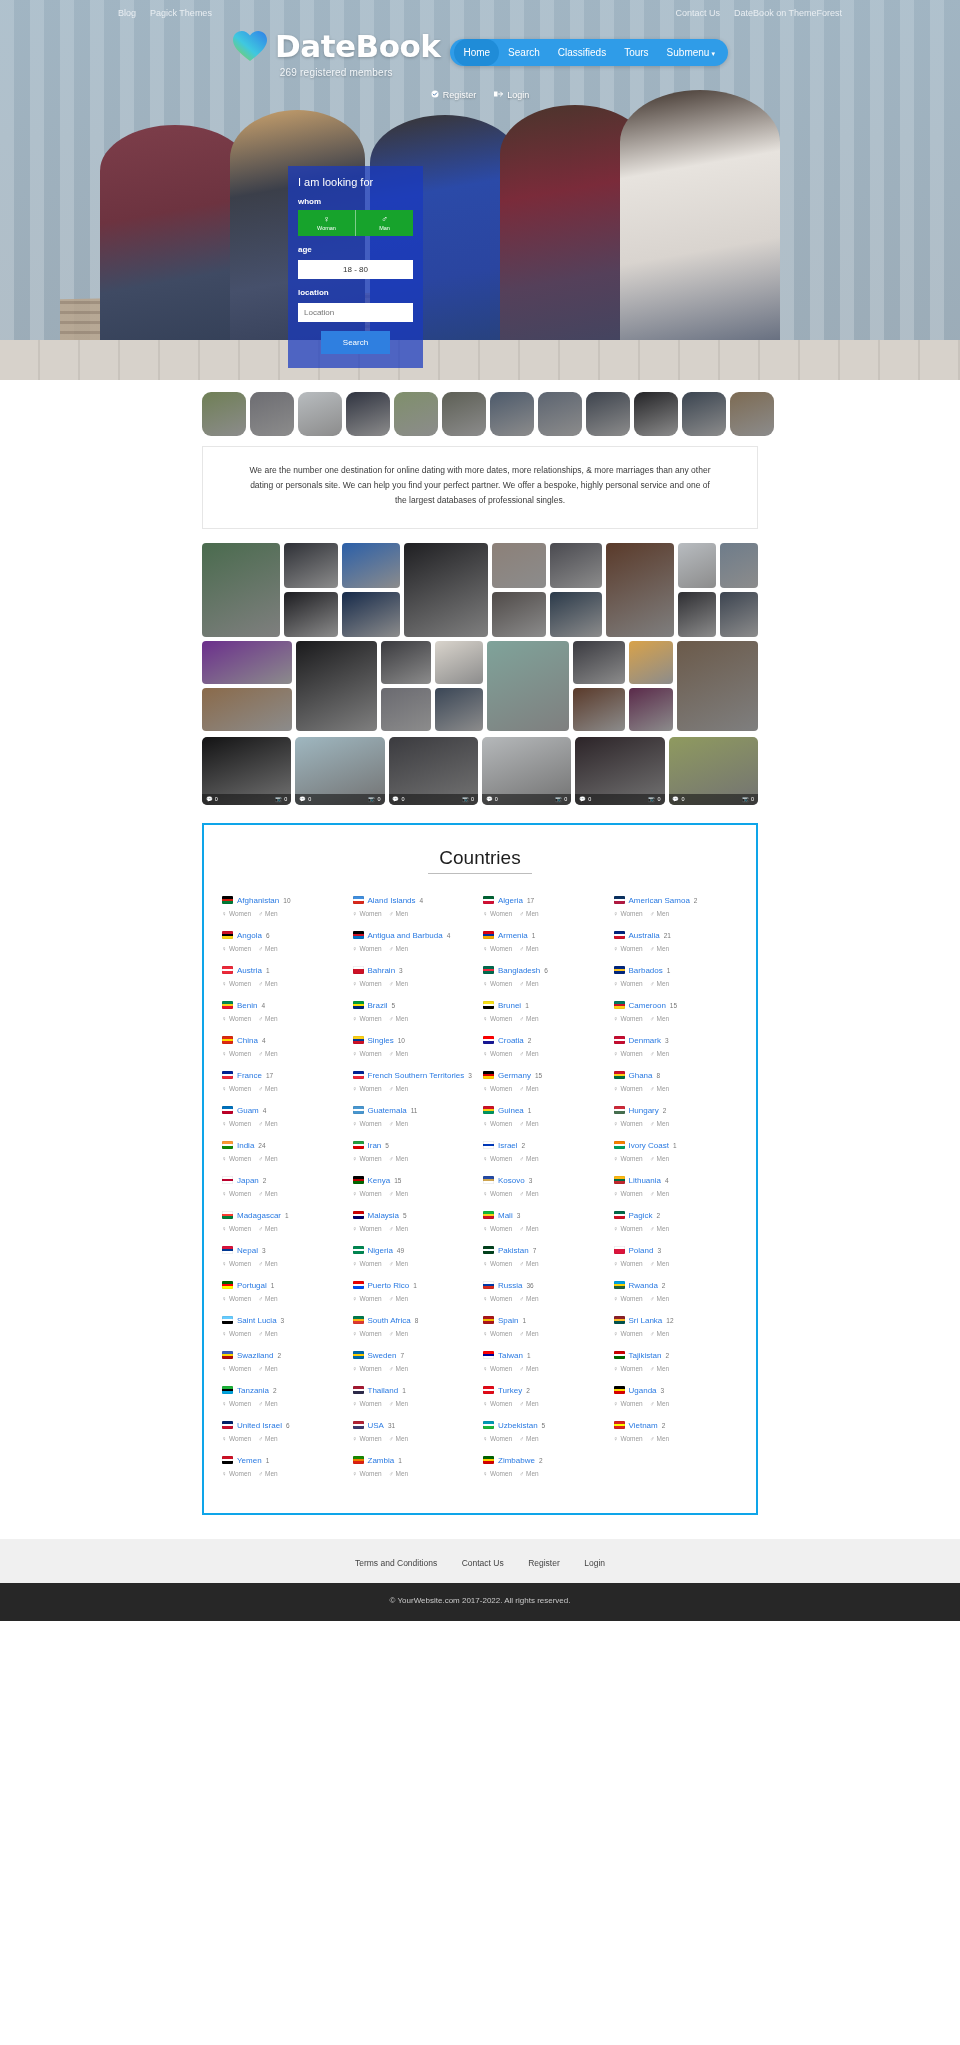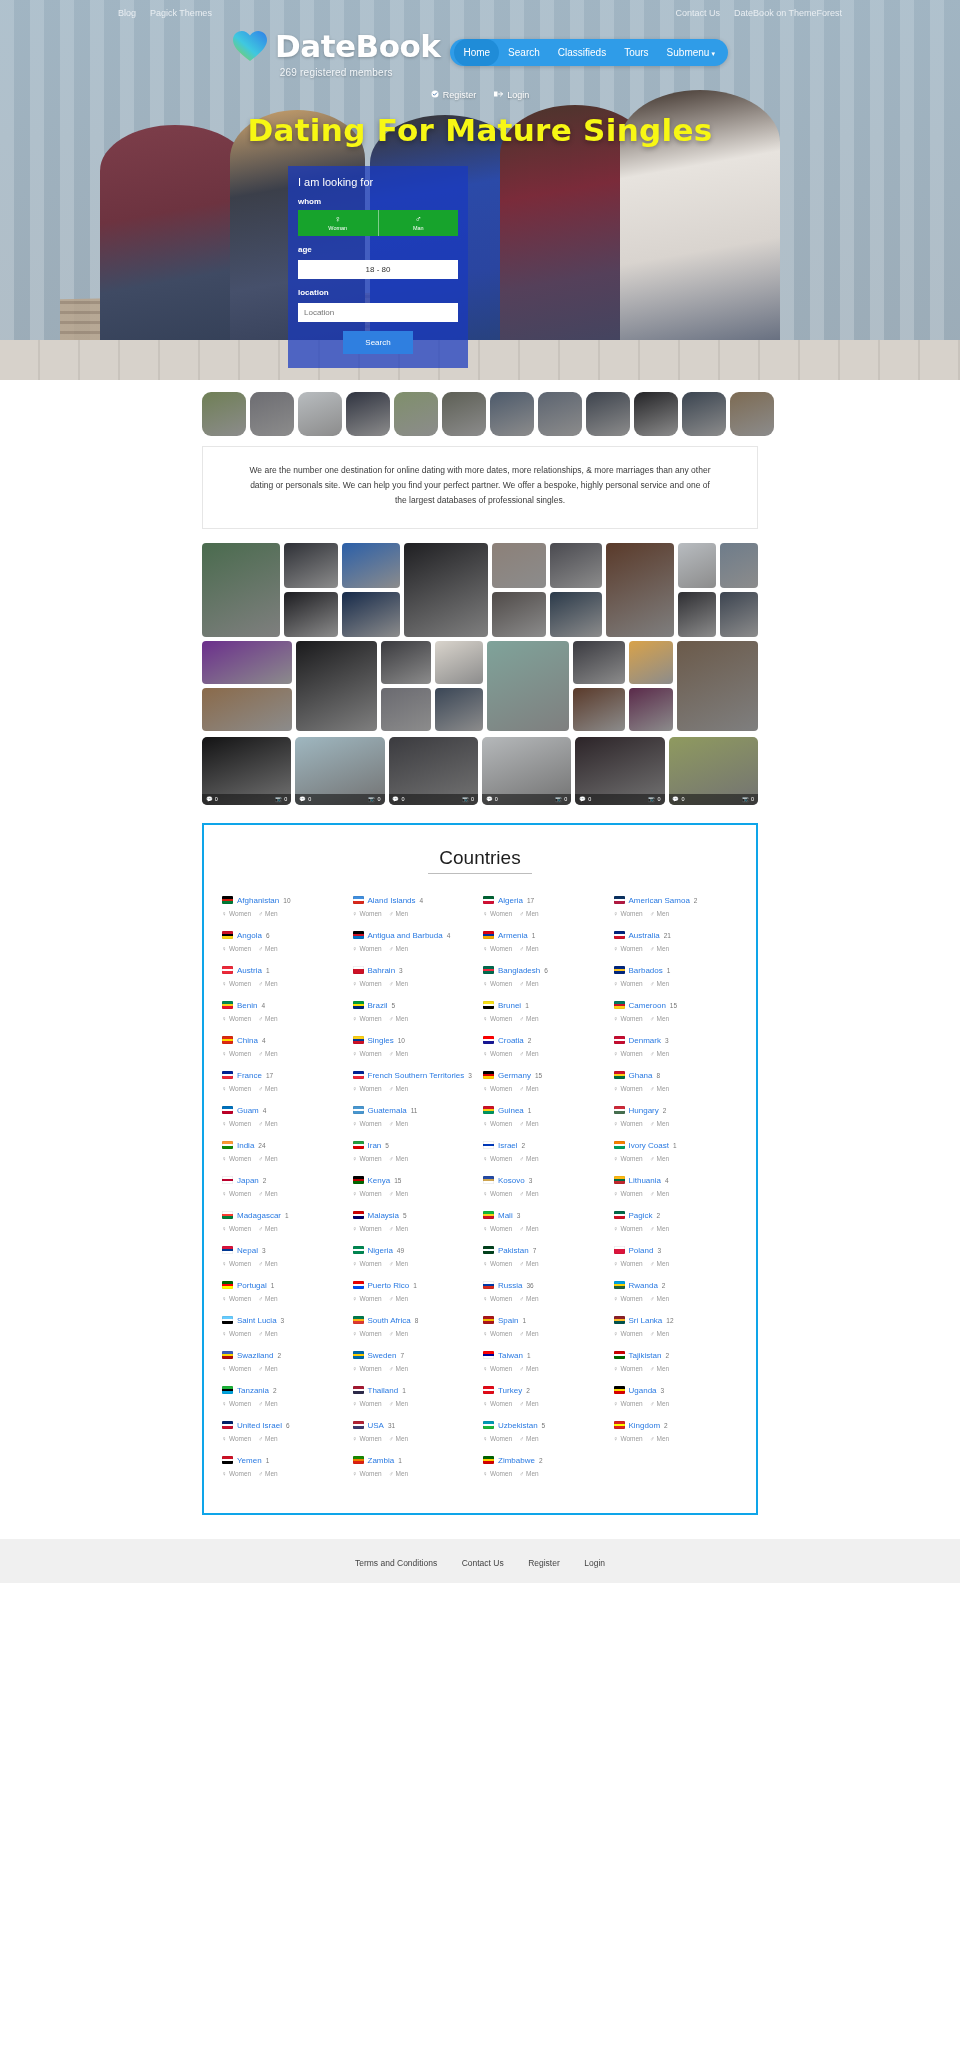--- a/index.html
+++ b/index.html
@@ -136,21 +136,21 @@
     color: #f7f714;
     letter-spacing: .3px;
     text-shadow: 0 2px 5px rgba(0,0,0,.3);
   }
 
   
   .searchpanel {
     position: absolute;
     z-index: 6;
     left: 288px; top: 166px;
-    width: 180px;
+    width: 135px;
     background: rgba(25,57,190,.72);
     padding: 10px 10px 14px 10px;
     color: #fff;
   }
   .sp-title { font-size: 11px; font-weight: 400; margin-bottom: 9px; }
   .sp-label { font-size: 8px; font-weight: 700; margin-bottom: 4px; }
   .gender-row { display: flex; margin-bottom: 9px; }
   .gender-btn {
     flex: 1; background: #17a32c; color: #fff;
     text-align: center; padding: 4px 0 5px;
@@ -349,21 +349,20 @@
       <span class="ico">
         <svg width="9" height="8" viewBox="0 0 18 16">
             <path d="M0 3h7v10H0z" fill="#fff"></path>
             <path d="M9 8h8M13 4l4 4-4 4" stroke="#fff" stroke-width="2" fill="none" stroke-linecap="round" stroke-linejoin="round"></path>
           </svg>
       </span>
       <span>Login</span>
     </a>
   </div>
 
-  <div class="hero-title">Dating For Mature Singles</div>
 
   <form class="searchpanel">
     <div class="sp-title">I am looking for</div>
 
     <div class="sp-label">whom</div>
     <div class="gender-row">
       <button type="button" class="gender-btn">
         <span class="gicon">♀</span>
         <span>Woman</span>
       </button>
@@ -1607,21 +1606,21 @@
               </span>
               <span>
                 <span>♂</span>
                 <span>Men</span>
               </span>
             </div>
           </div>
           <div class="citem">
             <div class="cname">
               <span class="flag" style="background: linear-gradient(rgb(218, 37, 29) 0px, rgb(218, 37, 29) 33%, rgb(255, 255, 0) 33%, rgb(255, 255, 0) 66%, rgb(218, 37, 29) 66%, rgb(218, 37, 29) 100%);"></span>
-              <a href="#">Kingdom</a>
+              <a href="#">Vietnam</a>
               <span class="ccount">2</span>
             </div>
             <div class="csub">
               <span>
                 <span>♀</span>
                 <span>Women</span>
               </span>
               <span>
                 <span>♂</span>
                 <span>Men</span>
@@ -1684,13 +1683,14 @@
 
   </div>
 
   <div class="footer-links">
     <a href="#">Terms and Conditions</a>
     <a href="#">Contact Us</a>
     <a href="#">Register</a>
     <a href="#">Login</a>
   </div>
 
+  <div class="footer-copy">© YourWebsite.com 2017-2022. All rights reserved.</div>
 </div>
 
 </body></html>

